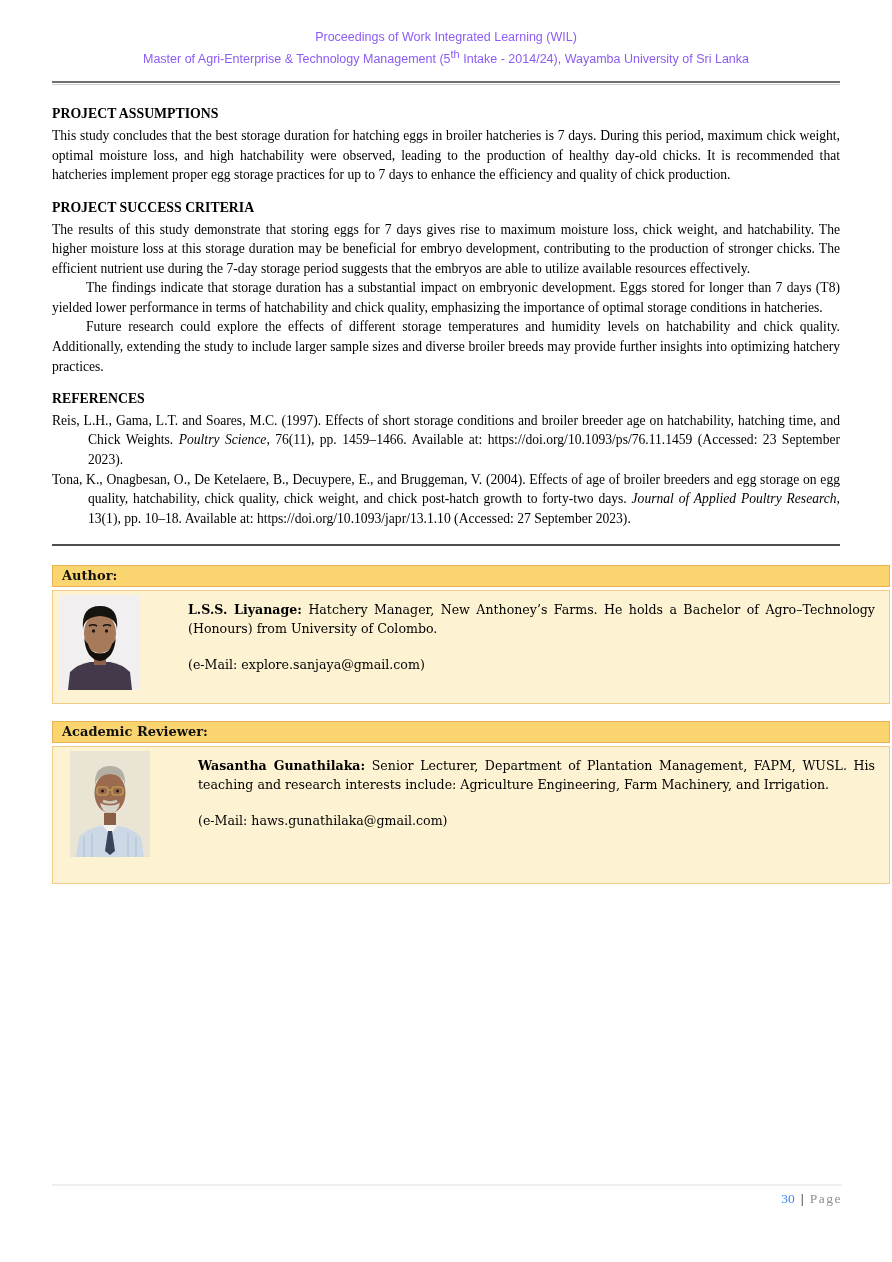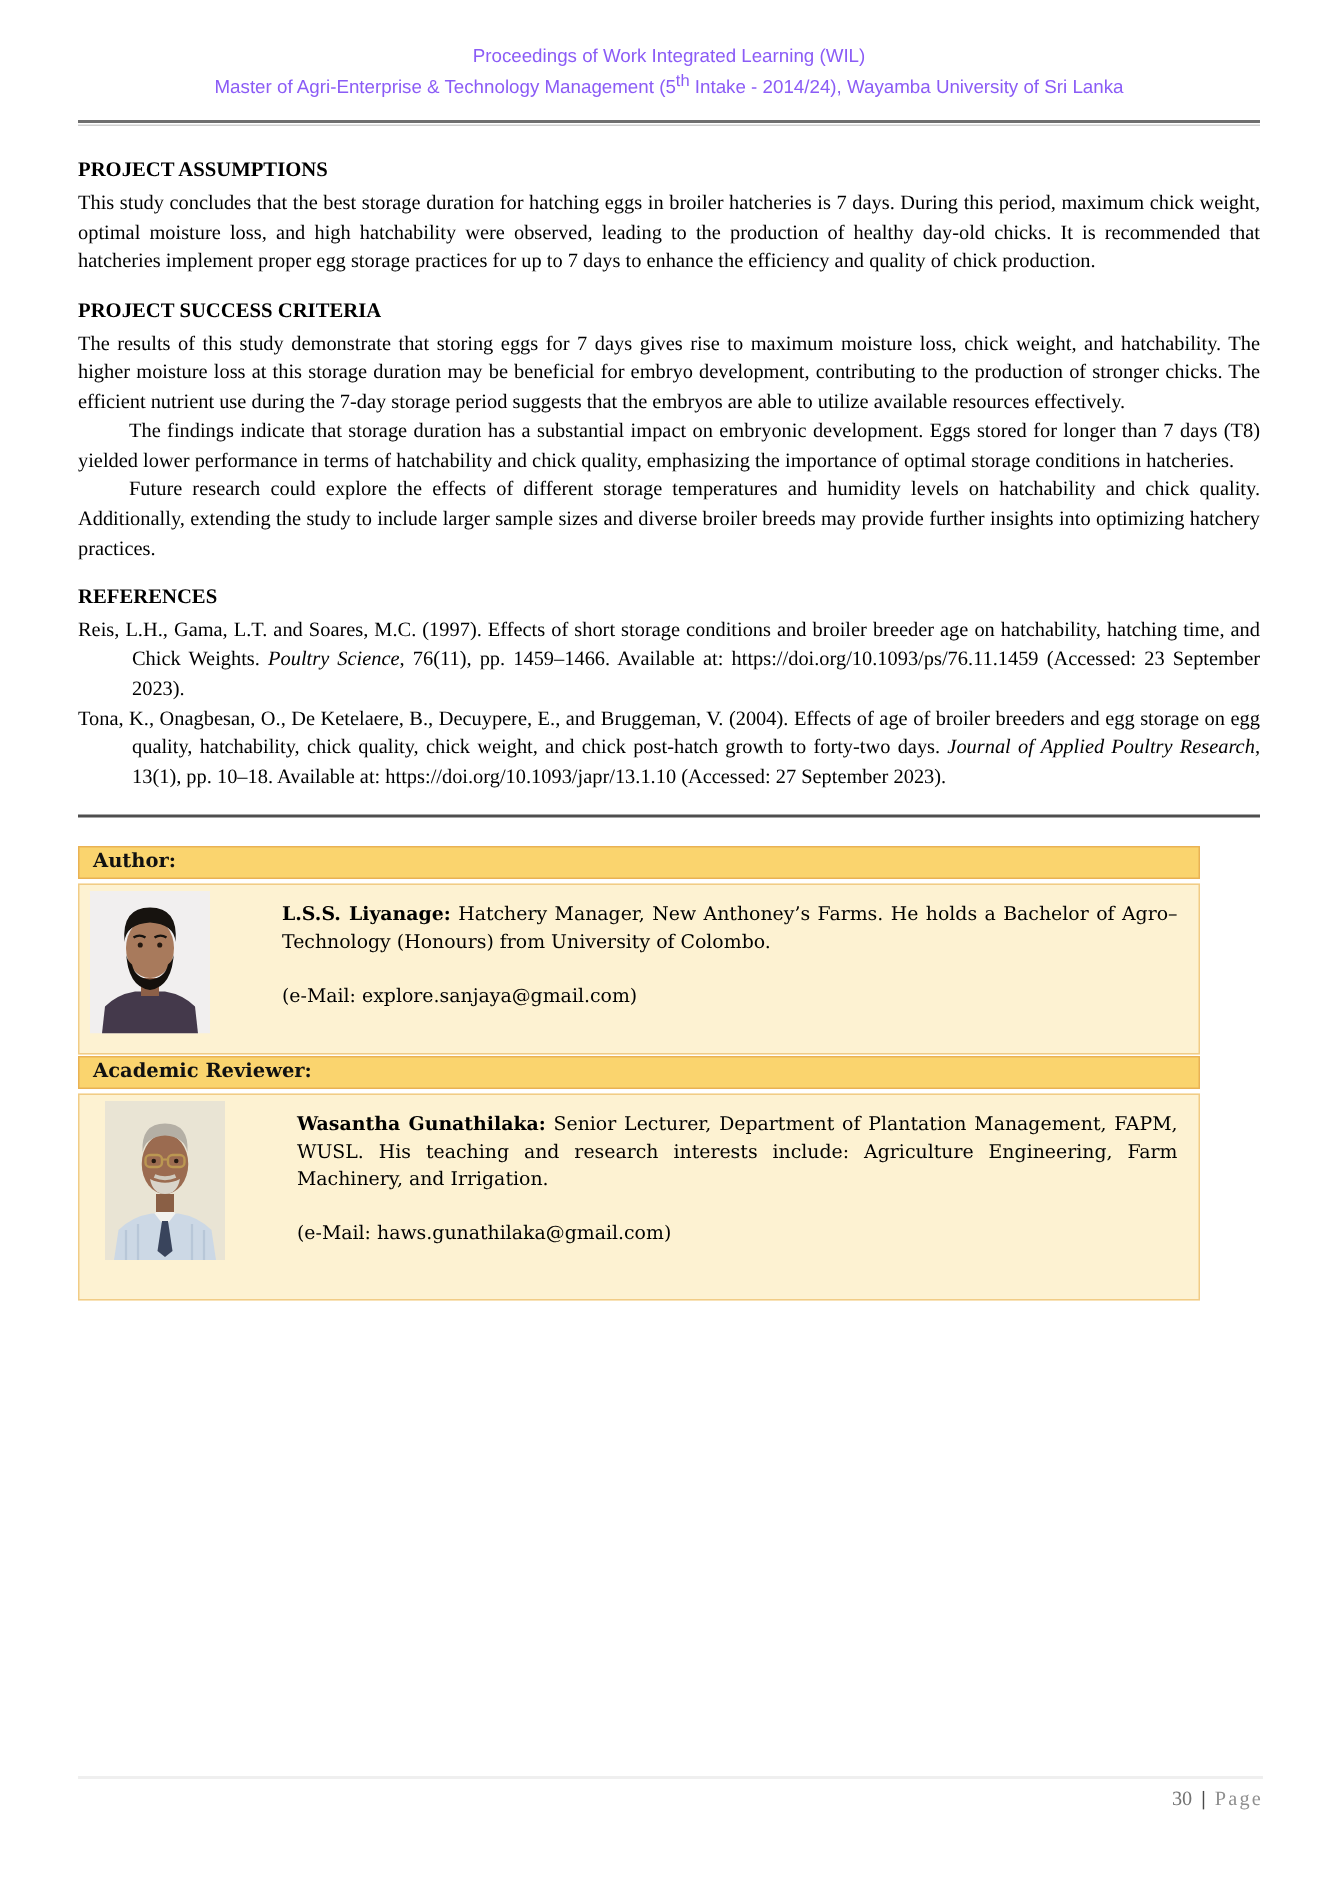--- a/index.html
+++ b/index.html
@@ -21,42 +21,42 @@
   .content {
     margin:19px 52px 0 52px; font-size:13.6px; line-height:1.44; text-align:justify;
   }
   .sec-title { font-weight:bold; font-size:13.8px; margin:13px 0 2px 0; text-align:left; }
   .sec-title.first { margin-top:0; }
   .content p { margin:0; }
   p.indent { text-indent:34px; }
   .ref { padding-left:36px; text-indent:-36px; }
   .mid-rule { margin:16px 52px 0 52px; border-top:2px solid #4e4e4e; }
   
-  .people { margin:19px 0 0 52px; width:748px; font-family:"DejaVu Serif", serif; font-size:12.6px; }
+  .people { margin:19px 0 0 52px; width:838px; font-family:"DejaVu Serif", serif; font-size:12.6px; }
   .person-bar {
     background:#FAD46E; border:1px solid #e9b254; padding:2px 9px 3px 9px;
     font-weight:bold; font-size:13px; margin-bottom:3px; color:#111; text-align:left;
   }
   .person-body {
-    background:#FDF2D2; border:1px solid #f1cc86; margin-bottom:1px;
+    background:#FDF2D2; border:1px solid #f1cc86; margin-bottom:17px;
     display:flex; align-items:flex-start; padding:4px 14px 12px 7px;
   }
   .photo { flex:0 0 auto; margin-right:48px; display:block; }
   .person-text { line-height:1.45; text-align:justify; padding-top:6px; }
   .person-name { font-weight:bold; }
   .person-email { margin-top:18px; }
   .body-author { min-height:96px; }
   .body-reviewer { min-height:120px;padding-left:17px; }
   
   .footer {
     position:absolute; left:52px; right:50px; top:1184px;
     border-top:2px solid #efefef; padding-top:5px;
     text-align:right; font-size:13.5px; font-family:"Liberation Serif", serif;
   }
-  .pnum { color:#737373; }
+  .pnum { color:#3b82f6; }
   .psep { color:#4a4a4a; padding:0 6px; font-weight:bold; }
   .plabel { color:#8f8f8f; letter-spacing:1.5px; }
 </style>
 </head>
 <body>
 
 <div class="page">
 
   <div class="rhead">
     <div>Proceedings of Work Integrated Learning (WIL)</div>

